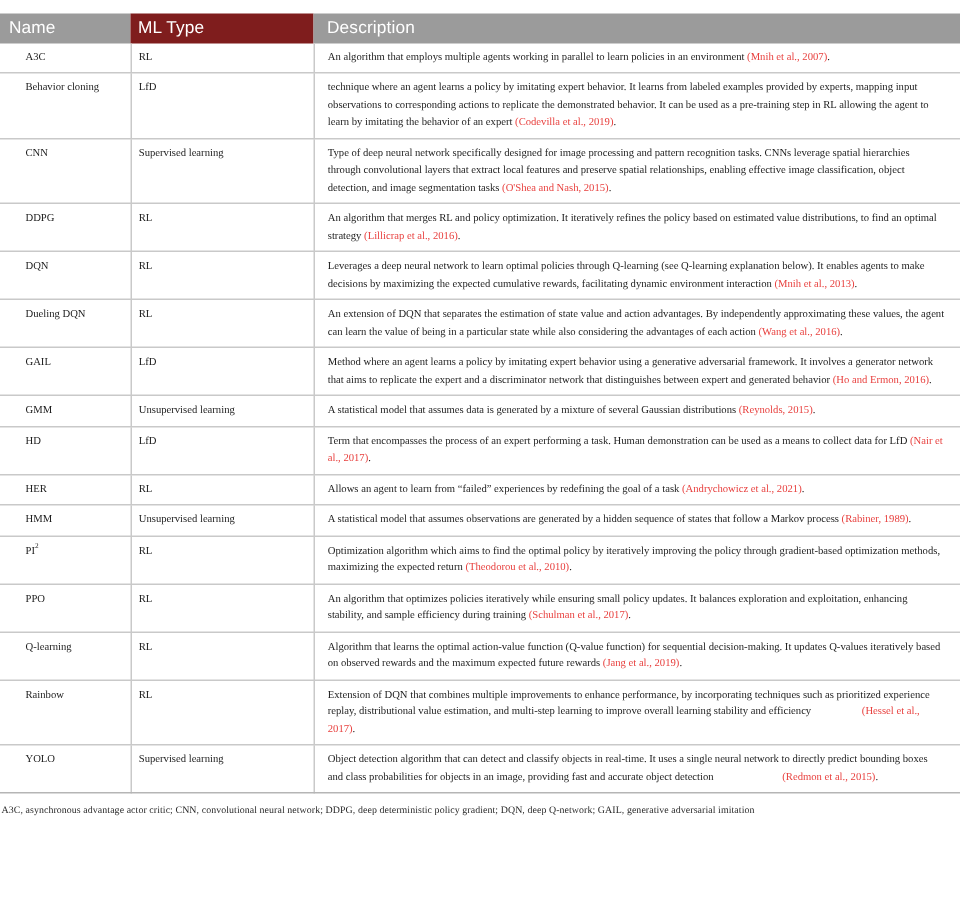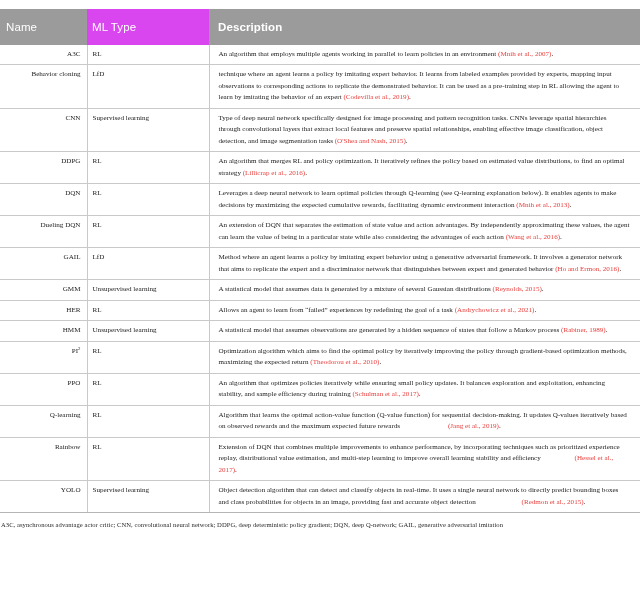--- a/index.html
+++ b/index.html
@@ -29,40 +29,39 @@
   thead th {
     background: #9b9b9b;
     color: #ffffff;
     font-family: "Liberation Sans", "DejaVu Sans", sans-serif;
     font-weight: 400;
     font-size: 11.5px;
     text-align: left;
     padding: 4px 6px 4px 6px;
     letter-spacing: 0.1px;
     vertical-align: middle;
-    height: 36px;
+    height: 20px;
     border: none;
   }
   thead th.th-name { padding-left: 6px; }
   thead th.th-type { padding-left: 5px; }
-  thead th.th-desc { padding-left: 9px; font-weight: bold; }
+  thead th.th-desc { padding-left: 9px; }
 
   tbody td {
     border-top: 0.8px solid #c9c9c9;
     border-bottom: 0.8px solid #c9c9c9;
     vertical-align: top;
     font-size: 7.1px;
     line-height: 1.62;
     color: #1c1c1c;
     padding: 4px 6px 4px 6px;
   }
   tbody td.cell-name {
     border-right: 0.8px solid #c9c9c9;
-    padding-left: 4px;
-    text-align: right;
+    padding-left: 17px;
   }
   tbody td.cell-type {
     border-right: 0.8px solid #c9c9c9;
     padding-left: 5px;
   }
   tbody td.cell-desc {
     padding-left: 9px;
     padding-right: 10px;
     text-align: left;
   }
@@ -92,21 +91,21 @@
 
   <table class="reftable">
     <colgroup>
       <col class="c-name">
       <col class="c-type">
       <col class="c-desc">
     </colgroup>
     <thead>
       <tr>
         <th class="th-name" style="background: rgb(155, 155, 155); color: rgb(255, 255, 255);">Name</th>
-        <th class="th-type" style="background: #d946ef; color: rgb(255, 255, 255);">ML Type</th>
+        <th class="th-type" style="background: #7f1d1d; color: rgb(255, 255, 255);">ML Type</th>
         <th class="th-desc" style="background: rgb(155, 155, 155); color: rgb(255, 255, 255);">Description</th>
       </tr>
     </thead>
     <tbody id="tbody">
         <tr>
           <td class="cell-name">A3C</td>
           <td class="cell-type">RL</td>
           <td class="cell-desc">An algorithm that employs multiple agents working in parallel to learn policies in an environment <span class="cite" style="color: rgb(232, 65, 63);">(Mnih et al., 2007)</span>.</td>
         </tr>
         <tr>
@@ -138,20 +137,25 @@
           <td class="cell-name">GAIL</td>
           <td class="cell-type">LfD</td>
           <td class="cell-desc">Method where an agent learns a policy by imitating expert behavior using a generative adversarial framework. It involves a generator network that aims to replicate the expert and a discriminator network that distinguishes between expert and generated behavior <span class="cite" style="color: rgb(232, 65, 63);">(Ho and Ermon, 2016)</span>.</td>
         </tr>
         <tr>
           <td class="cell-name">GMM</td>
           <td class="cell-type">Unsupervised learning</td>
           <td class="cell-desc">A statistical model that assumes data is generated by a mixture of several Gaussian distributions <span class="cite" style="color: rgb(232, 65, 63); margin-top: 24px;">(Reynolds, 2015)</span>.</td>
         </tr>
         <tr>
+          <td class="cell-name">HD</td>
+          <td class="cell-type">LfD</td>
+          <td class="cell-desc">Term that encompasses the process of an expert performing a task. Human demonstration can be used as a means to collect data for LfD <span class="cite" style="color: rgb(232, 65, 63);">(Nair et al., 2017)</span>.</td>
+        </tr>
+        <tr>
           <td class="cell-name">HER</td>
           <td class="cell-type">RL</td>
           <td class="cell-desc">Allows an agent to learn from “failed” experiences by redefining the goal of a task <span class="cite" style="color: rgb(232, 65, 63);">(Andrychowicz et al., 2021)</span>.</td>
         </tr>
         <tr>
           <td class="cell-name">HMM</td>
           <td class="cell-type">Unsupervised learning</td>
           <td class="cell-desc">A statistical model that assumes observations are generated by a hidden sequence of states that follow a Markov process <span class="cite" style="color: rgb(232, 65, 63);">(Rabiner, 1989)</span>.</td>
         </tr>
         <tr>
@@ -160,21 +164,21 @@
           <td class="cell-desc">Optimization algorithm which aims to find the optimal policy by iteratively improving the policy through gradient-based optimization methods, maximizing the expected return <span class="cite" style="color: rgb(232, 65, 63);">(Theodorou et al., 2010)</span>.</td>
         </tr>
         <tr>
           <td class="cell-name">PPO</td>
           <td class="cell-type">RL</td>
           <td class="cell-desc">An algorithm that optimizes policies iteratively while ensuring small policy updates. It balances exploration and exploitation, enhancing stability, and sample efficiency during training <span class="cite" style="color: rgb(232, 65, 63);">(Schulman et al., 2017)</span>.</td>
         </tr>
         <tr>
           <td class="cell-name">Q-learning</td>
           <td class="cell-type">RL</td>
-          <td class="cell-desc">Algorithm that learns the optimal action-value function (Q-value function) for sequential decision-making. It updates Q-values iteratively based on observed rewards and the maximum expected future rewards <span class="cite" style="color: rgb(232, 65, 63); margin-left: 46px;">(Jang et al., 2019)</span>.</td>
+          <td class="cell-desc">Algorithm that learns the optimal action-value function (Q-value function) for sequential decision-making. It updates Q-values iteratively based on observed rewards and the maximum expected future rewards <span class="cite" style="color: rgb(232, 65, 63);">(Jang et al., 2019)</span>.</td>
         </tr>
         <tr>
           <td class="cell-name">Rainbow</td>
           <td class="cell-type">RL</td>
           <td class="cell-desc">Extension of DQN that combines multiple improvements to enhance performance, by incorporating techniques such as prioritized experience replay, distributional value estimation, and multi-step learning to improve overall learning stability and efficiency <span class="cite" style="color: rgb(232, 65, 63); margin-left: 32px;">(Hessel et al., 2017)</span>.</td>
         </tr>
         <tr>
           <td class="cell-name">YOLO</td>
           <td class="cell-type">Supervised learning</td>
           <td class="cell-desc">Object detection algorithm that can detect and classify objects in real-time. It uses a single neural network to directly predict bounding boxes and class probabilities for objects in an image, providing fast and accurate object detection <span class="cite" style="color: rgb(232, 65, 63); margin-left: 44px;">(Redmon et al., 2015)</span>.</td>

